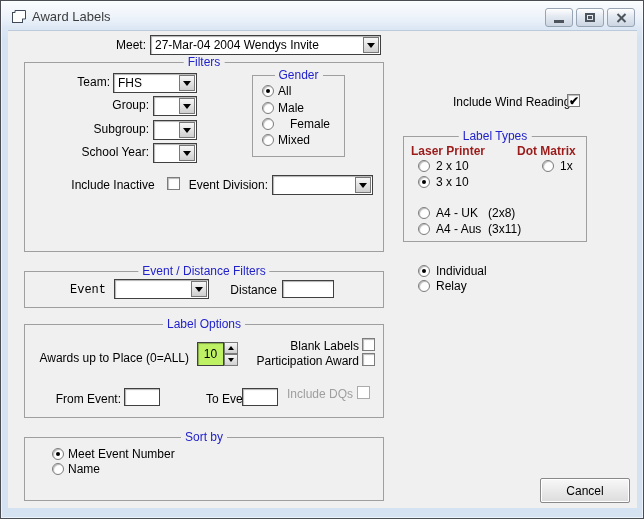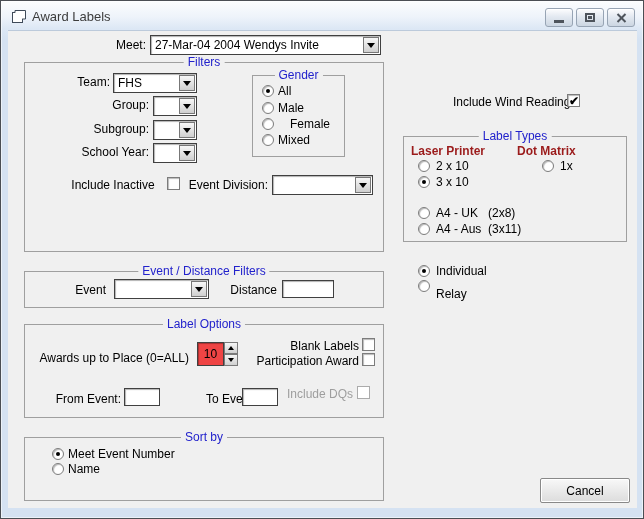--- a/index.html
+++ b/index.html
@@ -52,21 +52,21 @@
   .cb { position:absolute; width:13px; height:13px; background:#fff; border:1px solid #7c7c7c;
     box-shadow: inset 1px 1px 1px rgba(0,0,0,.28); }
   .cb.on::after { content:"\2714"; position:absolute; left:1px; top:-1px; font-size:12px; font-weight:bold; color:#000; line-height:14px; }
   .cb.disabled { border-color:#ababab; box-shadow:none; }
 
   .radio { position:absolute; width:12px; height:12px; border-radius:50%; background:#fff;
     border:1px solid #7c7c7c; box-shadow: inset 1px 1px 1px rgba(0,0,0,.28); }
   .radio.on::after { content:""; position:absolute; left:3px; top:3px; width:4px; height:4px; border-radius:50%; background:#000; }
 
   .spin { position:absolute; width:41px; height:24px; }
-  .spin-field { position:absolute; left:0; top:0; width:27px; height:24px; background:#ef4444;
+  .spin-field { position:absolute; left:0; top:0; width:27px; height:24px; background:#bef264;
     border:1px solid #404040; box-shadow: inset 1px 1px 1px rgba(0,0,0,.3);
     font-size:12px; display:flex; align-items:center; justify-content:center; }
   .spin-btn { position:absolute; left:27px; width:14px; height:12px;
     background:linear-gradient(#f5f5f5,#d0d0d0); border:1px solid #7a7a7a;
     display:flex; align-items:center; justify-content:center; padding:0; }
   .spin-up { top:0; } .spin-dn { top:12px; }
   .arr-up-s { width:0; height:0; border-left:3px solid transparent; border-right:3px solid transparent; border-bottom:4px solid #000; }
   .arr-dn-s { width:0; height:0; border-left:3px solid transparent; border-right:3px solid transparent; border-top:4px solid #000; }
 
   .pushbtn { position:absolute; font-size:12px; color:#000;
@@ -161,45 +161,45 @@
     <div class="combo" style="left:264px;top:144px;width:101px;">
       <span class="combo-txt"></span>
       <button class="combo-btn">
           <span class="arr-dn"></span>
         </button>
     </div>
 
     <div class="lbl r" style="left:445px;top:64px;width:110px;">Include Wind Readings</div>
     <span class="cb on" style="left:559px;top:63px;"></span>
 
-    <div class="grp" style="left:395px;top:105px;width:224px;height:106px;">
+    <div class="grp" style="left:395px;top:105px;width:184px;height:106px;">
       <span class="grp-ttl">Label Types</span>
     </div>
     <div class="hdr-red" style="left:403px;top:113px;">Laser Printer</div>
     <div class="hdr-red" style="left:509px;top:113px;">Dot Matrix</div>
     <span class="radio" style="left:410px;top:129px;"></span>
     <div class="lbl" style="left:428px;top:128px;">2 x 10</div>
     <span class="radio on" style="left:410px;top:145px;"></span>
     <div class="lbl" style="left:428px;top:144px;">3 x 10</div>
     <span class="radio" style="left:534px;top:129px;"></span>
     <div class="lbl" style="left:552px;top:128px;">1x</div>
     <span class="radio" style="left:410px;top:176px;"></span>
     <div class="lbl" style="left:428px;top:175px;">A4 - UK   (2x8)</div>
     <span class="radio" style="left:410px;top:192px;"></span>
     <div class="lbl" style="left:428px;top:191px;">A4 - Aus  (3x11)</div>
 
     <span class="radio on" style="left:410px;top:234px;"></span>
     <div class="lbl" style="left:428px;top:233px;">Individual</div>
     <span class="radio" style="left:410px;top:249px;"></span>
-    <div class="lbl" style="left:428px;top:248px;margin-top:8px;">Relay</div>
+    <div class="lbl" style="left:428px;top:248px;">Relay</div>
 
     <div class="grp" style="left:16px;top:240px;width:360px;height:37px;">
       <span class="grp-ttl">Event / Distance Filters</span>
     </div>
-    <div class="lbl r" style="left:48px;top:252px;width:50px;">Event</div>
+    <div class="lbl r" style="left:48px;top:252px;width:50px;font-family:Liberation Mono, monospace;">Event</div>
     <div class="combo" style="left:106px;top:248px;width:95px;">
       <span class="combo-txt"></span>
       <button class="combo-btn">
           <span class="arr-dn"></span>
         </button>
     </div>
     <div class="lbl r" style="left:214px;top:252px;width:55px;">Distance</div>
     <input class="tbox" style="left: 274px; top: 249px; width: 52px;" value="">
 
     <div class="grp" style="left:16px;top:293px;width:360px;height:94px;">

